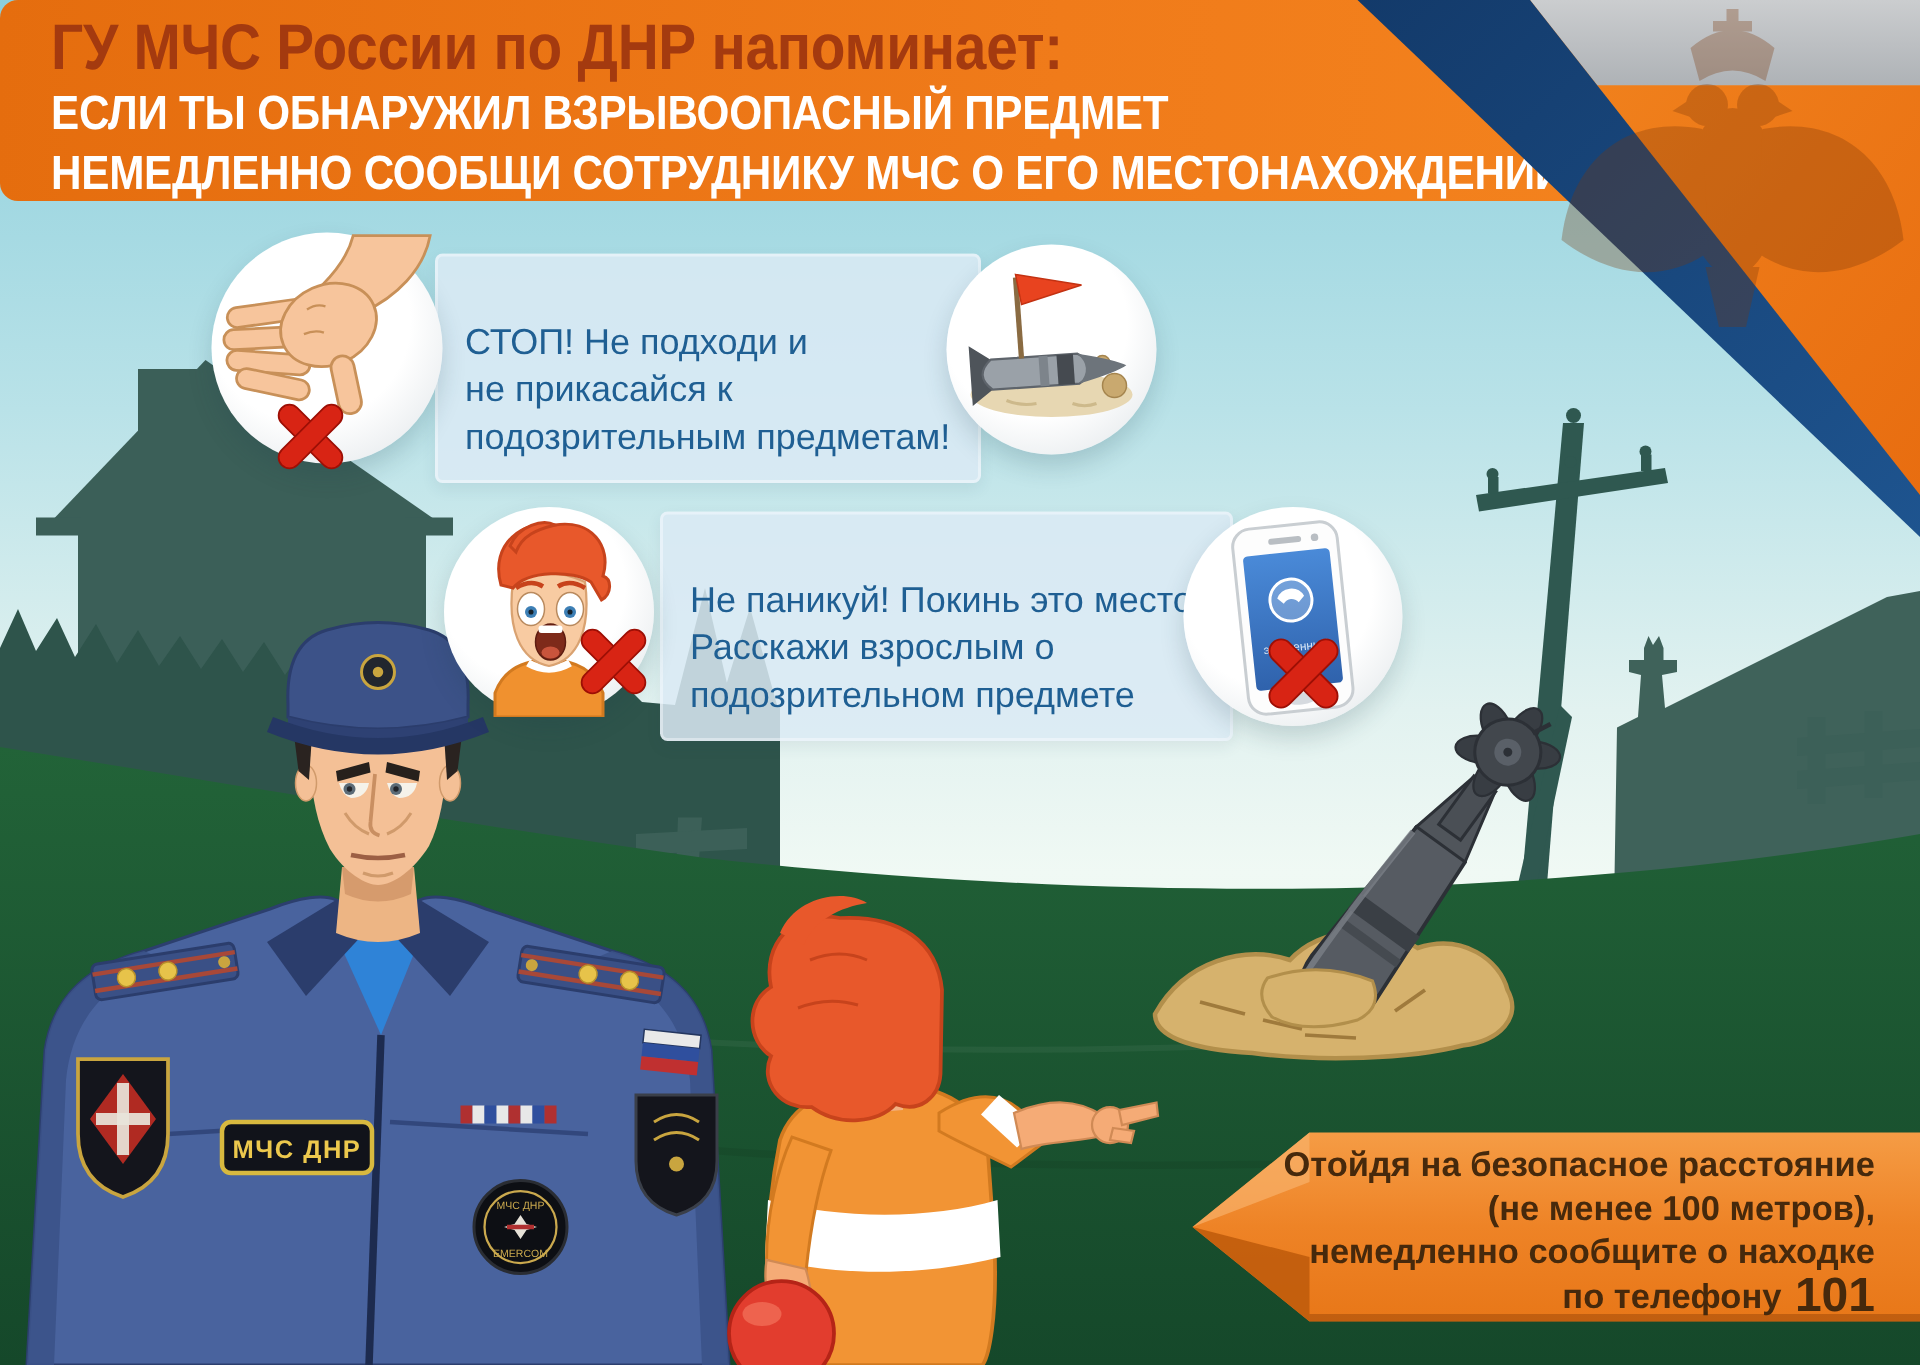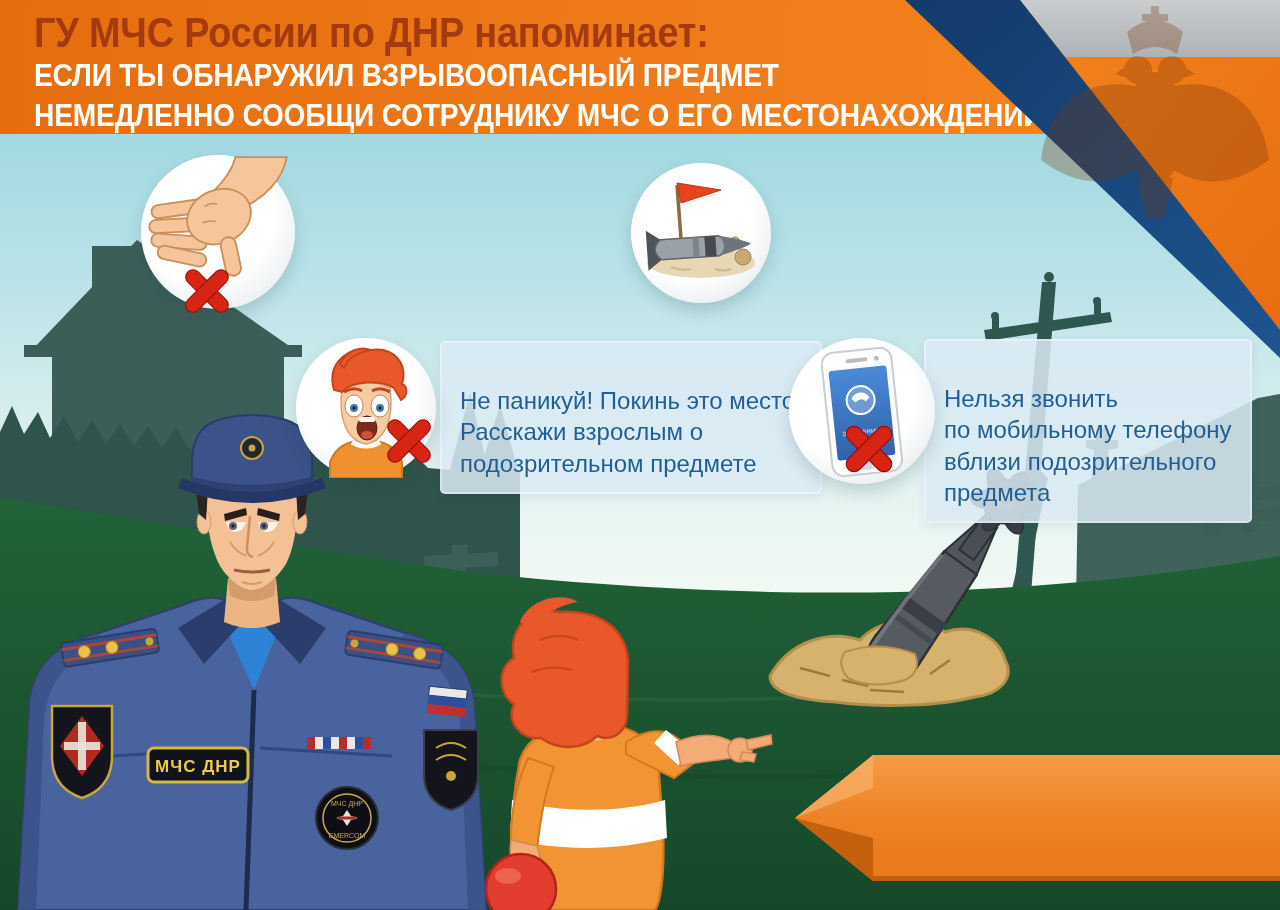--- a/index.html
+++ b/index.html
@@ -1,21 +1,21 @@
 <!DOCTYPE html>
 <html><head>
 <meta charset="utf-8">
 <style>
   html,body{margin:0;padding:0;background:#222;}
   #poster{position:relative;width:1280px;height:910px;overflow:hidden;
           font-family:"Liberation Sans",sans-serif;background:linear-gradient(#8ccfdc 0%,#b9e2e8 30%,#e2f2f0 52%,#f0f9f4 64%,#eaf6f0 70%);}
   svg{display:block}
   
   .header{position:absolute;left:0;top:0;width:100%;height:134px;
-          background:linear-gradient(93deg,#e56d0e 0%,#f07b1a 55%,#f5861f 100%);z-index:15;}
+          background:linear-gradient(93deg,#e56d0e 0%,#f07b1a 55%,#f5861f 100%);z-index:15;border-radius:12px;}
   .hline{position:absolute;left:34px;white-space:nowrap;font-weight:bold;
          transform:scaleX(.88);transform-origin:left top;letter-spacing:-.2px;}
   .h-reminder{top:8px;font-size:43px;color:#a43a0f;}
   .h-warn1{top:57px;font-size:32px;color:#ffffff;}
   .h-warn2{top:97px;font-size:32px;color:#ffffff;}
   
   .tip-box{position:absolute;z-index:30;background:rgba(219,234,244,.85);
            border:2px solid rgba(255,255,255,.4);border-radius:5px;
            padding:11px 18px 13px;color:#1f5f93;font-size:24px;line-height:1.3;
            white-space:pre-line;box-shadow:0 4px 10px rgba(40,70,90,.08);}
@@ -271,20 +271,25 @@
         <rect x="10" y="46" width="52" height="13" rx="6.5" transform="rotate(-8 36 52)"></rect>
         <rect x="8" y="62" width="56" height="13" rx="6.5" transform="rotate(-3 36 68)"></rect>
         <rect x="10" y="78" width="54" height="13" rx="6.5" transform="rotate(4 37 84)"></rect>
         <rect x="16" y="92" width="48" height="13" rx="6.5" transform="rotate(12 40 98)"></rect>
         <ellipse cx="76" cy="60" rx="32" ry="26" transform="rotate(-24 76 60)"></ellipse>
         <rect x="80" y="80" width="15" height="38" rx="7.5" transform="rotate(-12 87 99)"></rect>
       </g>
       <path d="M62,50 q6,-4 12,-2 M60,66 q7,-3 13,-1" stroke="#c89058" stroke-width="1.5" fill="none"></path>
     </svg>
   </div>
+  <div class="tip-box" style="left:290px;top:169px;">
+    <span>СТОП! Не подходи и
+не прикасайся к
+подозрительным предметам!</span>
+  </div>
   <svg class="xmark" style="left:178px;top:262px;" width="58" height="58" viewBox="0 0 60 60">
     <g fill="#d82414" stroke="#9d0f05" stroke-width="1.2">
       <rect x="2" y="22.5" width="56" height="15" rx="7.5" transform="rotate(45 30 30)"></rect>
       <rect x="2" y="22.5" width="56" height="15" rx="7.5" transform="rotate(-45 30 30)"></rect>
     </g>
   </svg>
 
   <div class="tip-circle" style="left:631px;top:163px;width:140px;height:140px;">
     <svg viewBox="0 0 140 140">
       <ellipse cx="70" cy="100" rx="54" ry="15" fill="#e7d7b2"></ellipse>
@@ -350,26 +355,20 @@
         <rect x="62" y="20" width="22" height="4" rx="2" fill="#b9bec3"></rect>
         <circle cx="93" cy="22" r="2.5" fill="#b9bec3"></circle>
         <rect x="44" y="30" width="58" height="90" rx="3" fill="url(#scr)"></rect>
         <circle cx="73" cy="62" r="14" fill="rgba(255,255,255,.25)" stroke="#ffffff" stroke-width="2"></circle>
         <path d="M64,60 a10,10 0 0 1 18,0 l-4,4 a6,6 0 0 0 -10,0 Z" fill="#ffffff"></path>
         <text x="73" y="96" text-anchor="middle" font-family="Liberation Sans,sans-serif" font-size="8" fill="#d7e5f5">экстренный</text>
         <text x="73" y="106" text-anchor="middle" font-family="Liberation Sans,sans-serif" font-size="8" fill="#d7e5f5">вызов</text>
         <ellipse cx="73" cy="128" rx="10" ry="4" fill="#d6dadf"></ellipse>
       </g>
     </svg>
-  </div>
-  <div class="tip-box" style="left:924px;top:339px;">
-    <span>Нельзя звонить
-по мобильному телефону
-вблизи подозрительного
-предмета</span>
   </div>
   <svg class="xmark" style="left:838px;top:418px;" width="62" height="62" viewBox="0 0 60 60">
     <g fill="#d82414" stroke="#9d0f05" stroke-width="1.2">
       <rect x="2" y="22.5" width="56" height="15" rx="7.5" transform="rotate(45 30 30)"></rect>
       <rect x="2" y="22.5" width="56" height="15" rx="7.5" transform="rotate(-45 30 30)"></rect>
     </g>
   </svg>
 
   <svg class="corner" width="440" height="500" viewBox="840 0 440 500">
     <defs>
@@ -411,15 +410,23 @@
           <stop offset="0" stop-color="#f59c45"></stop>
             <stop offset=".5" stop-color="#ee8326"></stop>
             <stop offset="1" stop-color="#e87718"></stop>
         </linearGradient>
       </defs>
       <path fill="url(#bang)" d="M873,755 L1280,755 L1280,881 L873,881 L795,818 Z"></path>
       <path fill="#c05c0c" opacity=".9" d="M795,818 L873,881 L873,838 Z"></path>
       <path fill="#f8b06a" opacity=".7" d="M795,818 L873,755 L873,788 Z"></path>
       <rect x="873" y="876" width="407" height="5" fill="rgba(120,50,0,.35)"></rect>
     </svg>
+    <div class="banner-text">
+      <div>Отойдя на безопасное расстояние</div>
+      <div>(не менее 100 метров),</div>
+      <div>немедленно сообщите о находке</div>
+      <div>
+        <span>по телефону</span><span class="phone">101</span>
+      </div>
+    </div>
   </div>
 
 </div>
 
 </body></html>

